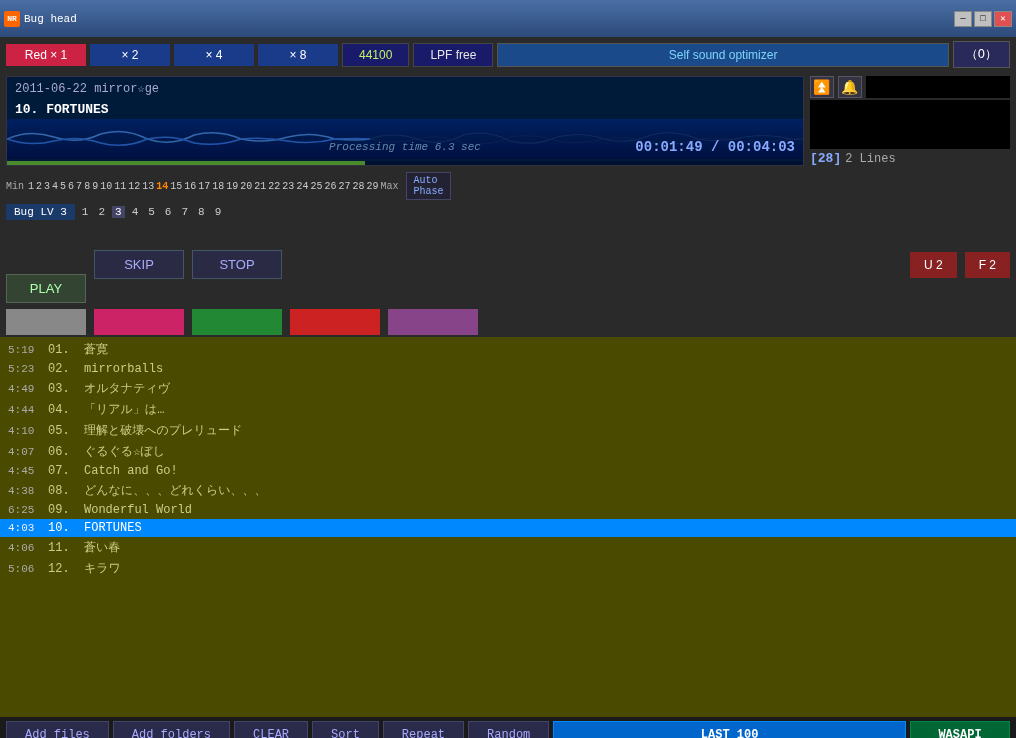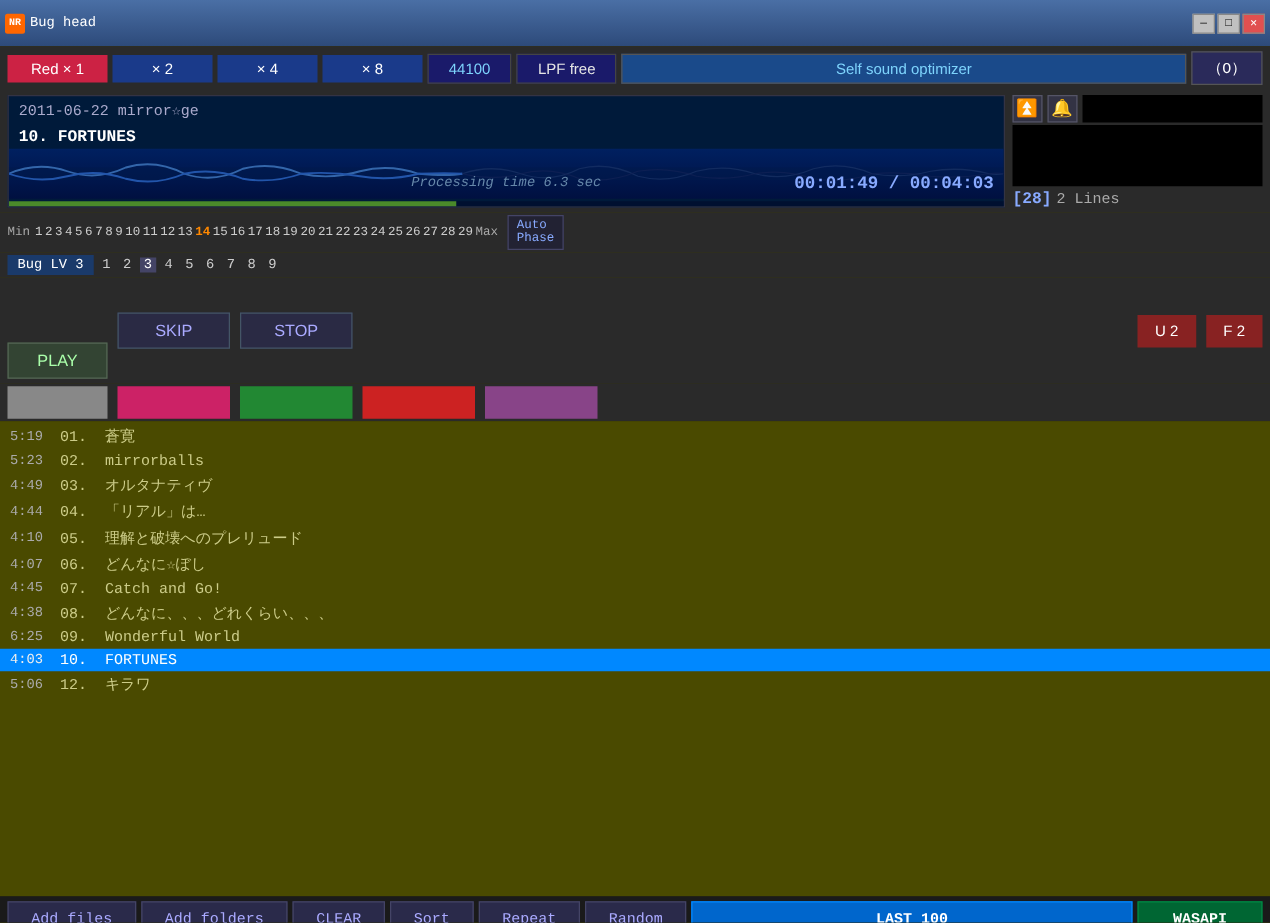--- a/index.html
+++ b/index.html
@@ -76,21 +76,21 @@
       background: #1a3a8a;
       color: white;
       border: none;
       padding: 4px 16px;
       font-size: 12px;
       cursor: pointer;
       min-width: 80px;
     }
     .btn-freq {
       background: #1a1a6a;
-      color: #7dd3fc;
+      color: #bef264;
       border: 1px solid #444;
       padding: 4px 16px;
       font-size: 12px;
       cursor: pointer;
     }
     .btn-lpf {
       background: #1a1a6a;
       color: #e5e5e5;
       border: 1px solid #444;
       padding: 4px 16px;
@@ -583,41 +583,46 @@
       <span class="track-name">「リアル」は…</span>
     </div>
       <div class="track-item">
       <span class="track-time">4:10</span>
       <span class="track-num">05.</span>
       <span class="track-name">理解と破壊へのプレリュード</span>
     </div>
       <div class="track-item">
       <span class="track-time">4:07</span>
       <span class="track-num">06.</span>
-      <span class="track-name">どんなに☆ぼし</span>
+      <span class="track-name">ぐるぐる☆ぼし</span>
     </div>
       <div class="track-item">
       <span class="track-time">4:45</span>
       <span class="track-num">07.</span>
       <span class="track-name">Catch and Go!</span>
     </div>
       <div class="track-item">
       <span class="track-time">4:38</span>
       <span class="track-num">08.</span>
       <span class="track-name">どんなに、、、どれくらい、、、</span>
     </div>
       <div class="track-item">
       <span class="track-time">6:25</span>
       <span class="track-num">09.</span>
       <span class="track-name">Wonderful World</span>
     </div>
       <div class="track-item selected">
       <span class="track-time">4:03</span>
       <span class="track-num">10.</span>
       <span class="track-name">FORTUNES</span>
+    </div>
+      <div class="track-item">
+      <span class="track-time">4:06</span>
+      <span class="track-num">11.</span>
+      <span class="track-name">蒼い春</span>
     </div>
       <div class="track-item">
       <span class="track-time">5:06</span>
       <span class="track-num">12.</span>
       <span class="track-name">キラワ</span>
     </div>
     </div>
 
   <div class="bottom-bar">
     <button class="btn-bottom">Add files</button>

